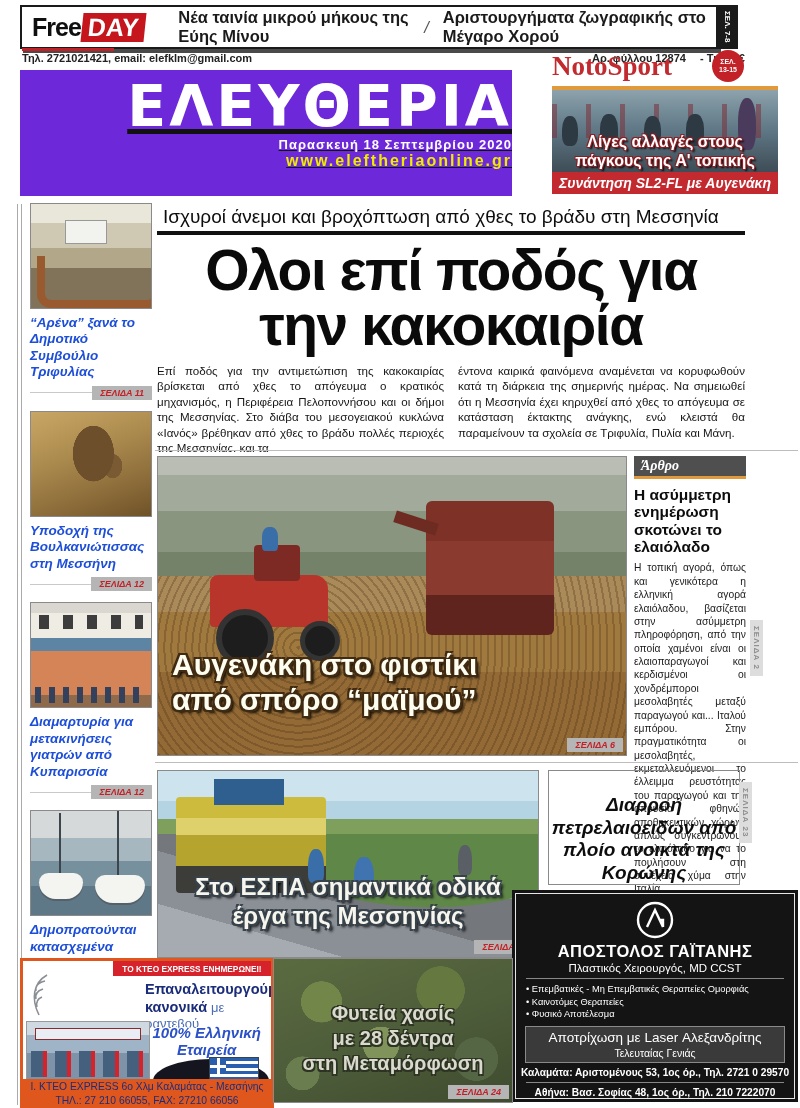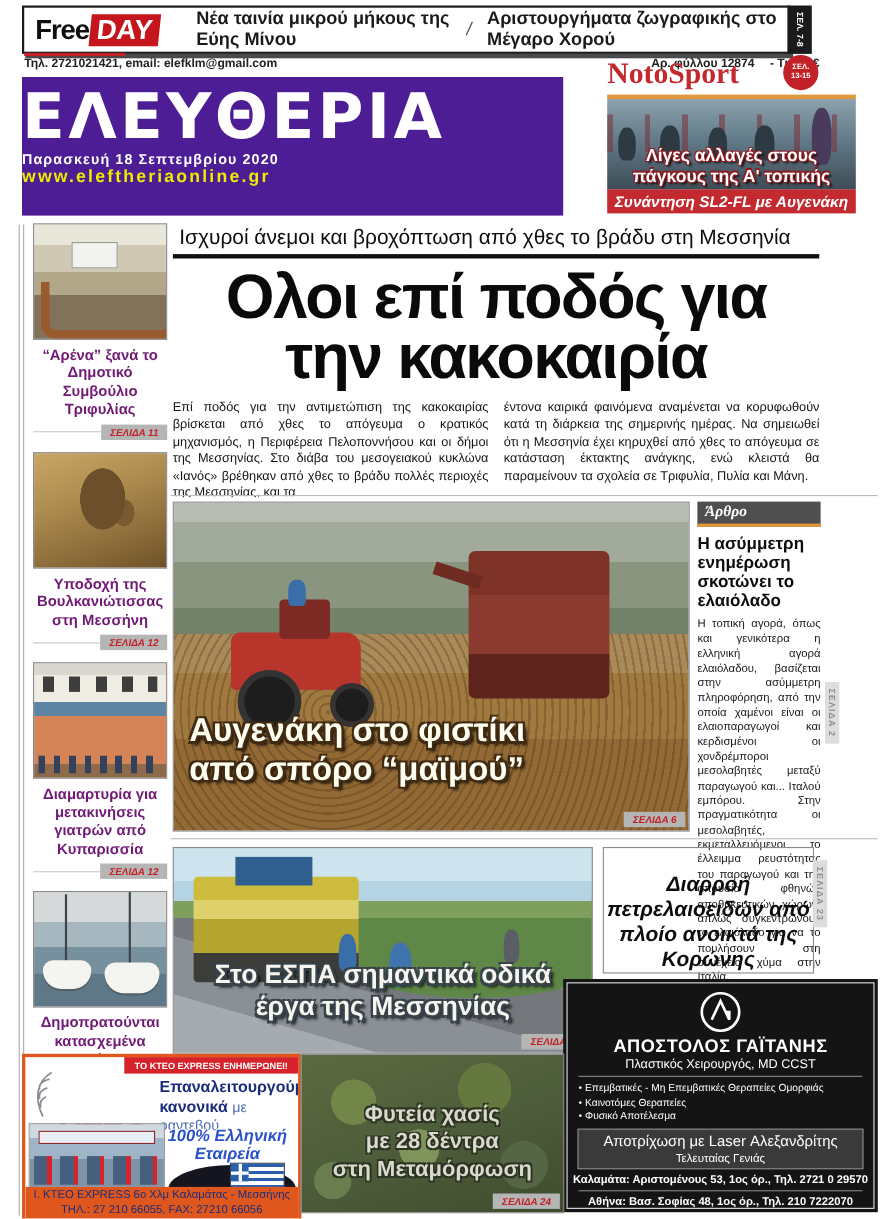--- a/index.html
+++ b/index.html
@@ -17,21 +17,21 @@
   .seltag{position:absolute;background:#1a1a1a;color:#fff;font-size:8px;font-weight:700;
     writing-mode:vertical-rl;text-orientation:mixed;display:flex;align-items:center;justify-content:center;}
   .seltag78{left:716px;top:5px;width:22px;height:44px;}
 
   .redline{position:absolute;left:22px;top:48px;width:92px;height:3px;background:#c22127;}
   .hdr-row{position:absolute;left:22px;top:52px;width:723px;display:flex;justify-content:space-between;
     font-size:11px;font-weight:700;color:#222;}
   .hdr-right{display:flex;gap:14px;}
 
   
-  .masthead{position:absolute;left:20px;top:70px;width:492px;height:126px;background:#4c1d95;text-align:left;overflow:hidden;}
+  .masthead{position:absolute;left:20px;top:70px;width:492px;height:126px;background:#6d28d9;text-align:right;overflow:hidden;text-decoration:underline;}
   .mh-title{font-family:"DejaVu Sans",sans-serif;font-weight:700;color:#fff;font-size:57px;line-height:1.0;
     letter-spacing:3px;margin-top:8px;}
   .mh-date{color:#fff;font-size:13px;font-weight:700;margin-top:2px;letter-spacing:1px;}
   .mh-web{color:#f0ec00;font-size:16px;font-weight:700;letter-spacing:2px;}
 
   
   .noto{position:absolute;left:552px;top:50px;width:226px;height:146px;}
   .noto-titlerow{position:relative;height:36px;border-bottom:4px solid #e09a3c;}
   .noto-title{font-family:"Liberation Serif",serif;font-weight:700;font-size:27px;color:#c22a30;line-height:32px;}
   .noto-badge{position:absolute;right:34px;top:0;width:32px;height:32px;border-radius:50%;background:#c22127;color:#fff;
@@ -44,21 +44,21 @@
   .noto-cap{position:absolute;left:0;right:0;bottom:2px;text-align:center;color:#fff;font-weight:700;font-size:16px;
     line-height:1.15;text-shadow:1px 1px 0 #8c1d22,-1px 1px 0 #8c1d22,1px -1px 0 #8c1d22,-1px -1px 0 #8c1d22,2px 2px 2px #000;}
   .noto-bar{height:22px;background:#c22a30;color:#fff;font-style:italic;font-weight:700;font-size:14px;
     display:flex;align-items:center;justify-content:center;}
 
   
   .dblline{position:absolute;left:17px;top:204px;width:3px;height:901px;border-left:1px solid #aaa;border-right:1px solid #aaa;}
   .sidebar{position:absolute;left:30px;top:203px;width:122px;}
   .s-item{margin-bottom:11px;}
   .s-photo{width:120px;height:104px;border:1px solid #8a8a8a;position:relative;overflow:hidden;}
-  .s-cap{font-size:13.5px;font-weight:700;text-align:center;line-height:1.22;margin:6px 0 5px;color:#701a75;}
+  .s-cap{font-size:13.5px;font-weight:700;text-align:left;line-height:1.22;margin:6px 0 5px;color:#1d4ed8;font-style:italic;}
   .badge-row{display:flex;align-items:center;}
   .badge-row .bl{flex:1;height:1px;background:#c9c9c9;}
   .pbadge{background:#b5b5b5;color:#c22127;font-size:9px;font-weight:700;font-style:italic;padding:2px 8px;white-space:nowrap;}
 
   .ph-council{background:linear-gradient(180deg,#e9e6da 0 18%,#cfc8b2 18% 42%,#b2a789 42% 62%,#81725a 62% 100%);}
   .ph-council .screen{position:absolute;left:34px;top:16px;width:40px;height:22px;background:#f2f2ee;border:1px solid #999;}
   .ph-council .tbl{position:absolute;left:6px;top:52px;width:108px;height:44px;border:8px solid #9a5a30;border-top:none;border-radius:0 0 14px 14px;background:transparent;}
   .ph-icon{background:radial-gradient(ellipse 34px 46px at 52% 40%,#6d4f2c 0 60%,transparent 61%),
     radial-gradient(ellipse 16px 20px at 68% 52%,#7a5a33 0 60%,transparent 61%),
     linear-gradient(160deg,#c8a765 0%,#ab8a4e 40%,#8a6a38 75%,#6e5228 100%);}

